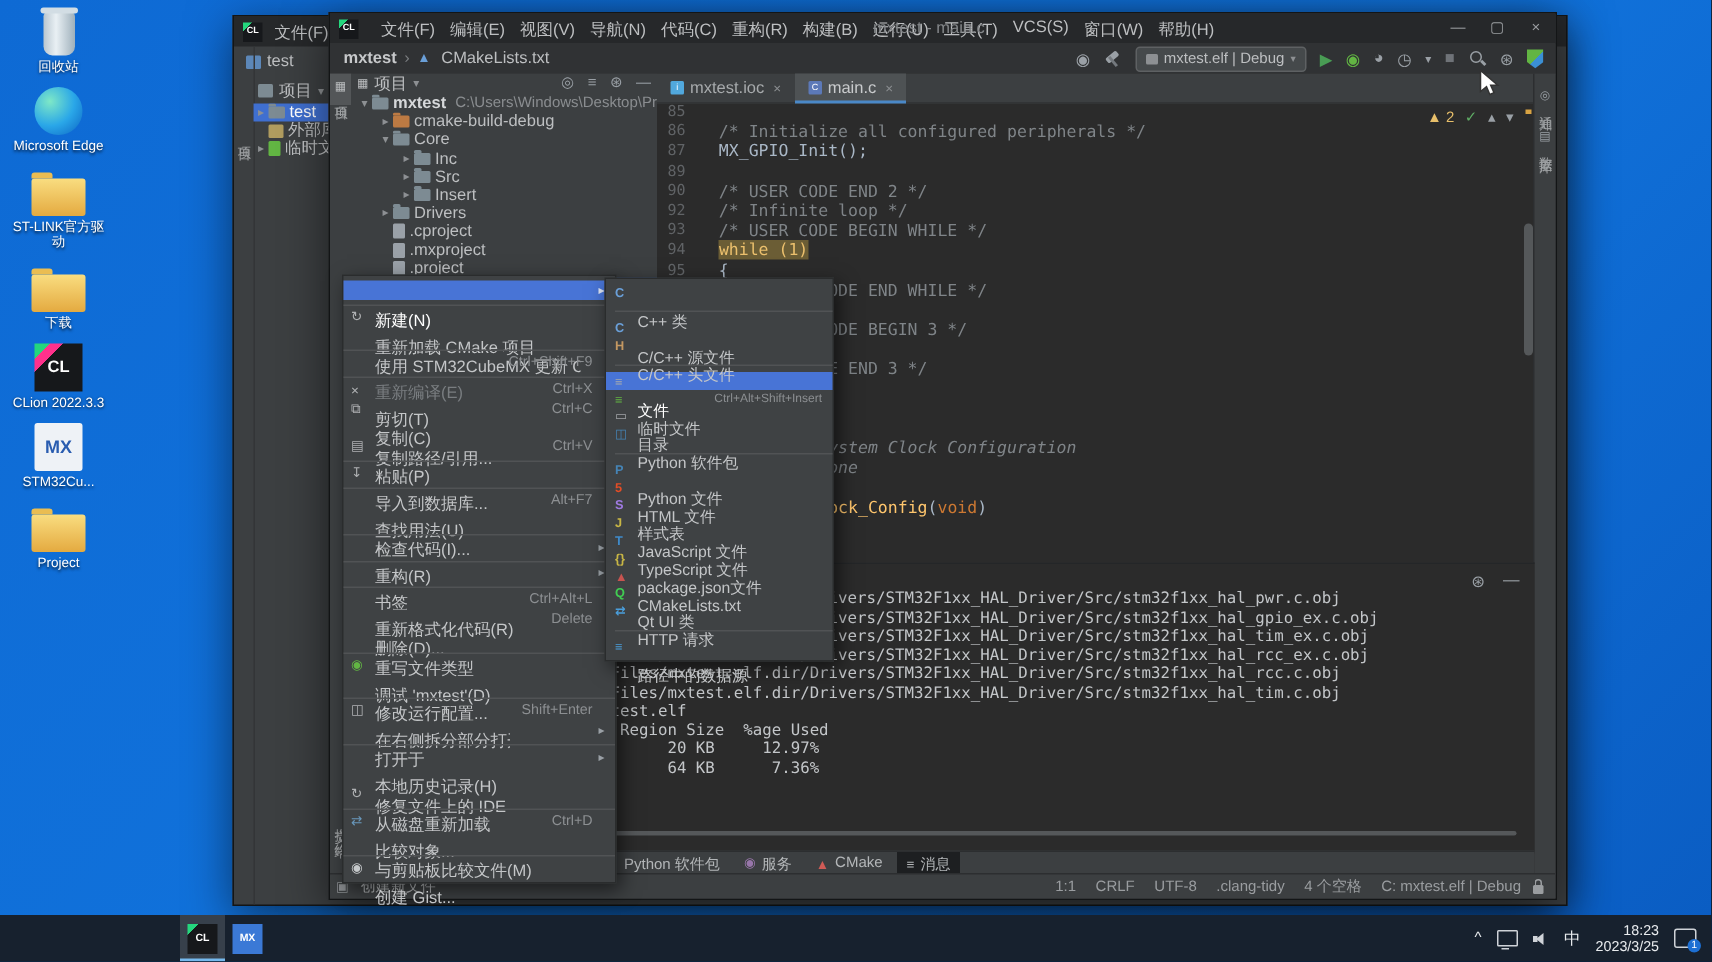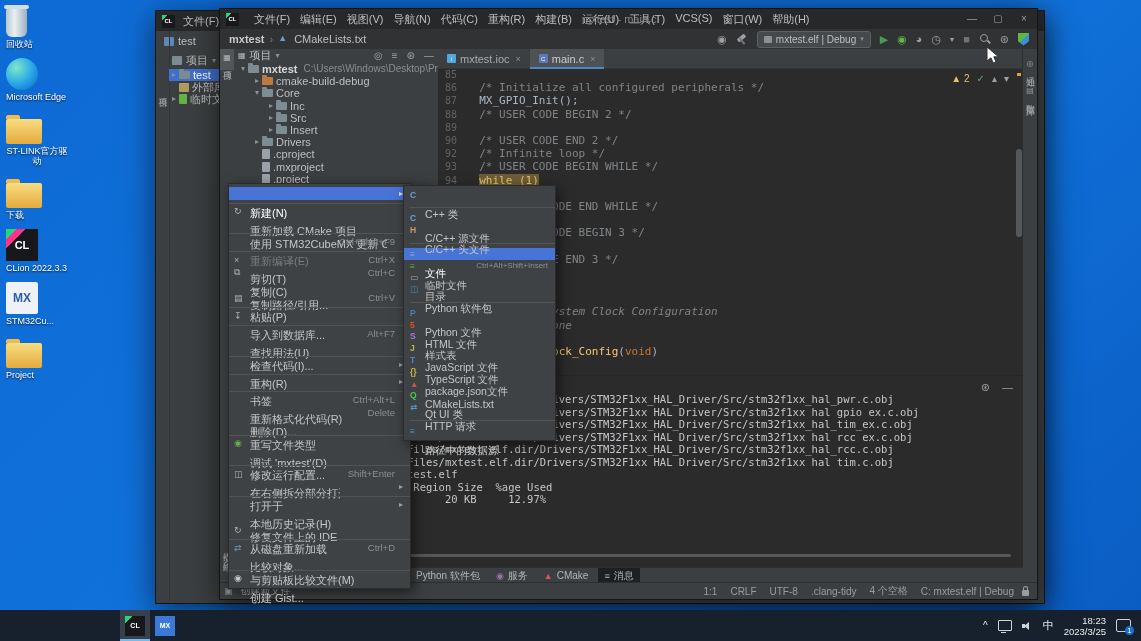--- a/index.html
+++ b/index.html
@@ -4,21 +4,21 @@
 <style>
   html,body{margin:0;padding:0;background:#000;}
   #stage{position:relative;width:1141px;height:641px;overflow:hidden;
     background:linear-gradient(135deg,#0e6ad4 0%,#1173dc 55%,#0a5cc2 100%);
     font-family:"Liberation Sans","DejaVu Sans",sans-serif;color:#bdbfc1;font-size:11px;}
   .abs{position:absolute;}
   .vtext{writing-mode:vertical-rl;text-orientation:upright;letter-spacing:1px;font-size:9px;color:#9fa2a4;}
 
   
   #desk-icons{left:6px;top:4px;width:66px;display:flex;flex-direction:column;gap:9px;}
-  .dicon{display:flex;flex-direction:column;align-items:flex-start;cursor:default;}
+  .dicon{display:flex;flex-direction:column;align-items:center;cursor:default;}
   .dicon-label{margin-top:2px;font-size:9px;color:#fff;text-align:center;line-height:10px;
     text-shadow:0 1px 2px rgba(0,0,0,.8);max-width:62px;}
   .dk{display:flex;align-items:center;justify-content:center;}
   .dk-bin{width:21px;height:29px;background:linear-gradient(90deg,#b9c6cf,#e9f0f4 40%,#9fb0bb);border-radius:3px 3px 6px 6px;position:relative;margin-top:4px;}
   .dk-bin::before{content:"";position:absolute;top:-3px;left:-2px;right:-2px;height:4px;background:#d2dde4;border-radius:2px;}
   .dk-edge{width:32px;height:32px;border-radius:50%;background:radial-gradient(circle at 32% 30%,#7ee8c7,#2aa7e8 52%,#0b63c4);}
   .dk-folder{position:relative;width:36px;height:25px;background:linear-gradient(#f9dd80,#e4aa40);border-radius:2px;margin-top:8px;}
   .dk-folder::before{content:"";position:absolute;top:-4px;left:0;width:14px;height:4px;background:#eabd52;border-radius:2px 2px 0 0;}
   .dk-clion{width:32px;height:32px;background:linear-gradient(135deg,#24d67d 0 16%,#ff318c 16% 30%,#16181b 30%);color:#fff;font-weight:700;font-size:11px;}
   .dk-mx{width:32px;height:32px;background:#eef2f6;color:#2a5db0;font-weight:700;font-size:12px;border-radius:2px;}
@@ -435,24 +435,20 @@
           </div>
           <div class="eline">
             <span class="lnum">86</span>
             <span class="lcode"><span class="s-cm">  /* Initialize all configured peripherals */</span></span>
           </div>
           <div class="eline">
             <span class="lnum">87</span>
             <span class="lcode"><span class="s-tx">  MX_GPIO_Init();</span></span>
           </div>
           <div class="eline">
-            <span class="lnum">88</span>
-            <span class="lcode"><span class="s-cm">  /* USER CODE BEGIN 2 */</span></span>
-          </div>
-          <div class="eline">
             <span class="lnum">89</span>
             <span class="lcode"></span>
           </div>
           <div class="eline">
             <span class="lnum">90</span>
             <span class="lcode"><span class="s-cm">  /* USER CODE END 2 */</span></span>
           </div>
           <div class="eline">
             <span class="lnum">92</span>
             <span class="lcode"><span class="s-cm">  /* Infinite loop */</span></span>
@@ -553,20 +549,21 @@
 
       <div class="cline">Files/mxtest.elf.dir/Drivers/STM32F1xx_HAL_Driver/Src/stm32f1xx_hal_pwr.c.obj</div>
           <div class="cline">Files/mxtest.elf.dir/Drivers/STM32F1xx_HAL_Driver/Src/stm32f1xx_hal_gpio_ex.c.obj</div>
           <div class="cline">Files/mxtest.elf.dir/Drivers/STM32F1xx_HAL_Driver/Src/stm32f1xx_hal_tim_ex.c.obj</div>
           <div class="cline">Files/mxtest.elf.dir/Drivers/STM32F1xx_HAL_Driver/Src/stm32f1xx_hal_rcc_ex.c.obj</div>
           <div class="cline">Files/mxtest.elf.dir/Drivers/STM32F1xx_HAL_Driver/Src/stm32f1xx_hal_rcc.c.obj</div>
           <div class="cline">Files/mxtest.elf.dir/Drivers/STM32F1xx_HAL_Driver/Src/stm32f1xx_hal_tim.c.obj</div>
           <div class="cline">test.elf</div>
           <div class="cline"> Region Size  %age Used</div>
           <div class="cline">      20 KB     12.97%</div>
+          <div class="cline">      64 KB      7.36%</div>
         </div>
       <div id="hscroll"></div>
     </div>
 
     <div id="bbar">
 
     <div class="bbtab">
           <span class="bi" style="visibility: hidden;"></span>
           <span>Python 软件包</span>
         </div>

